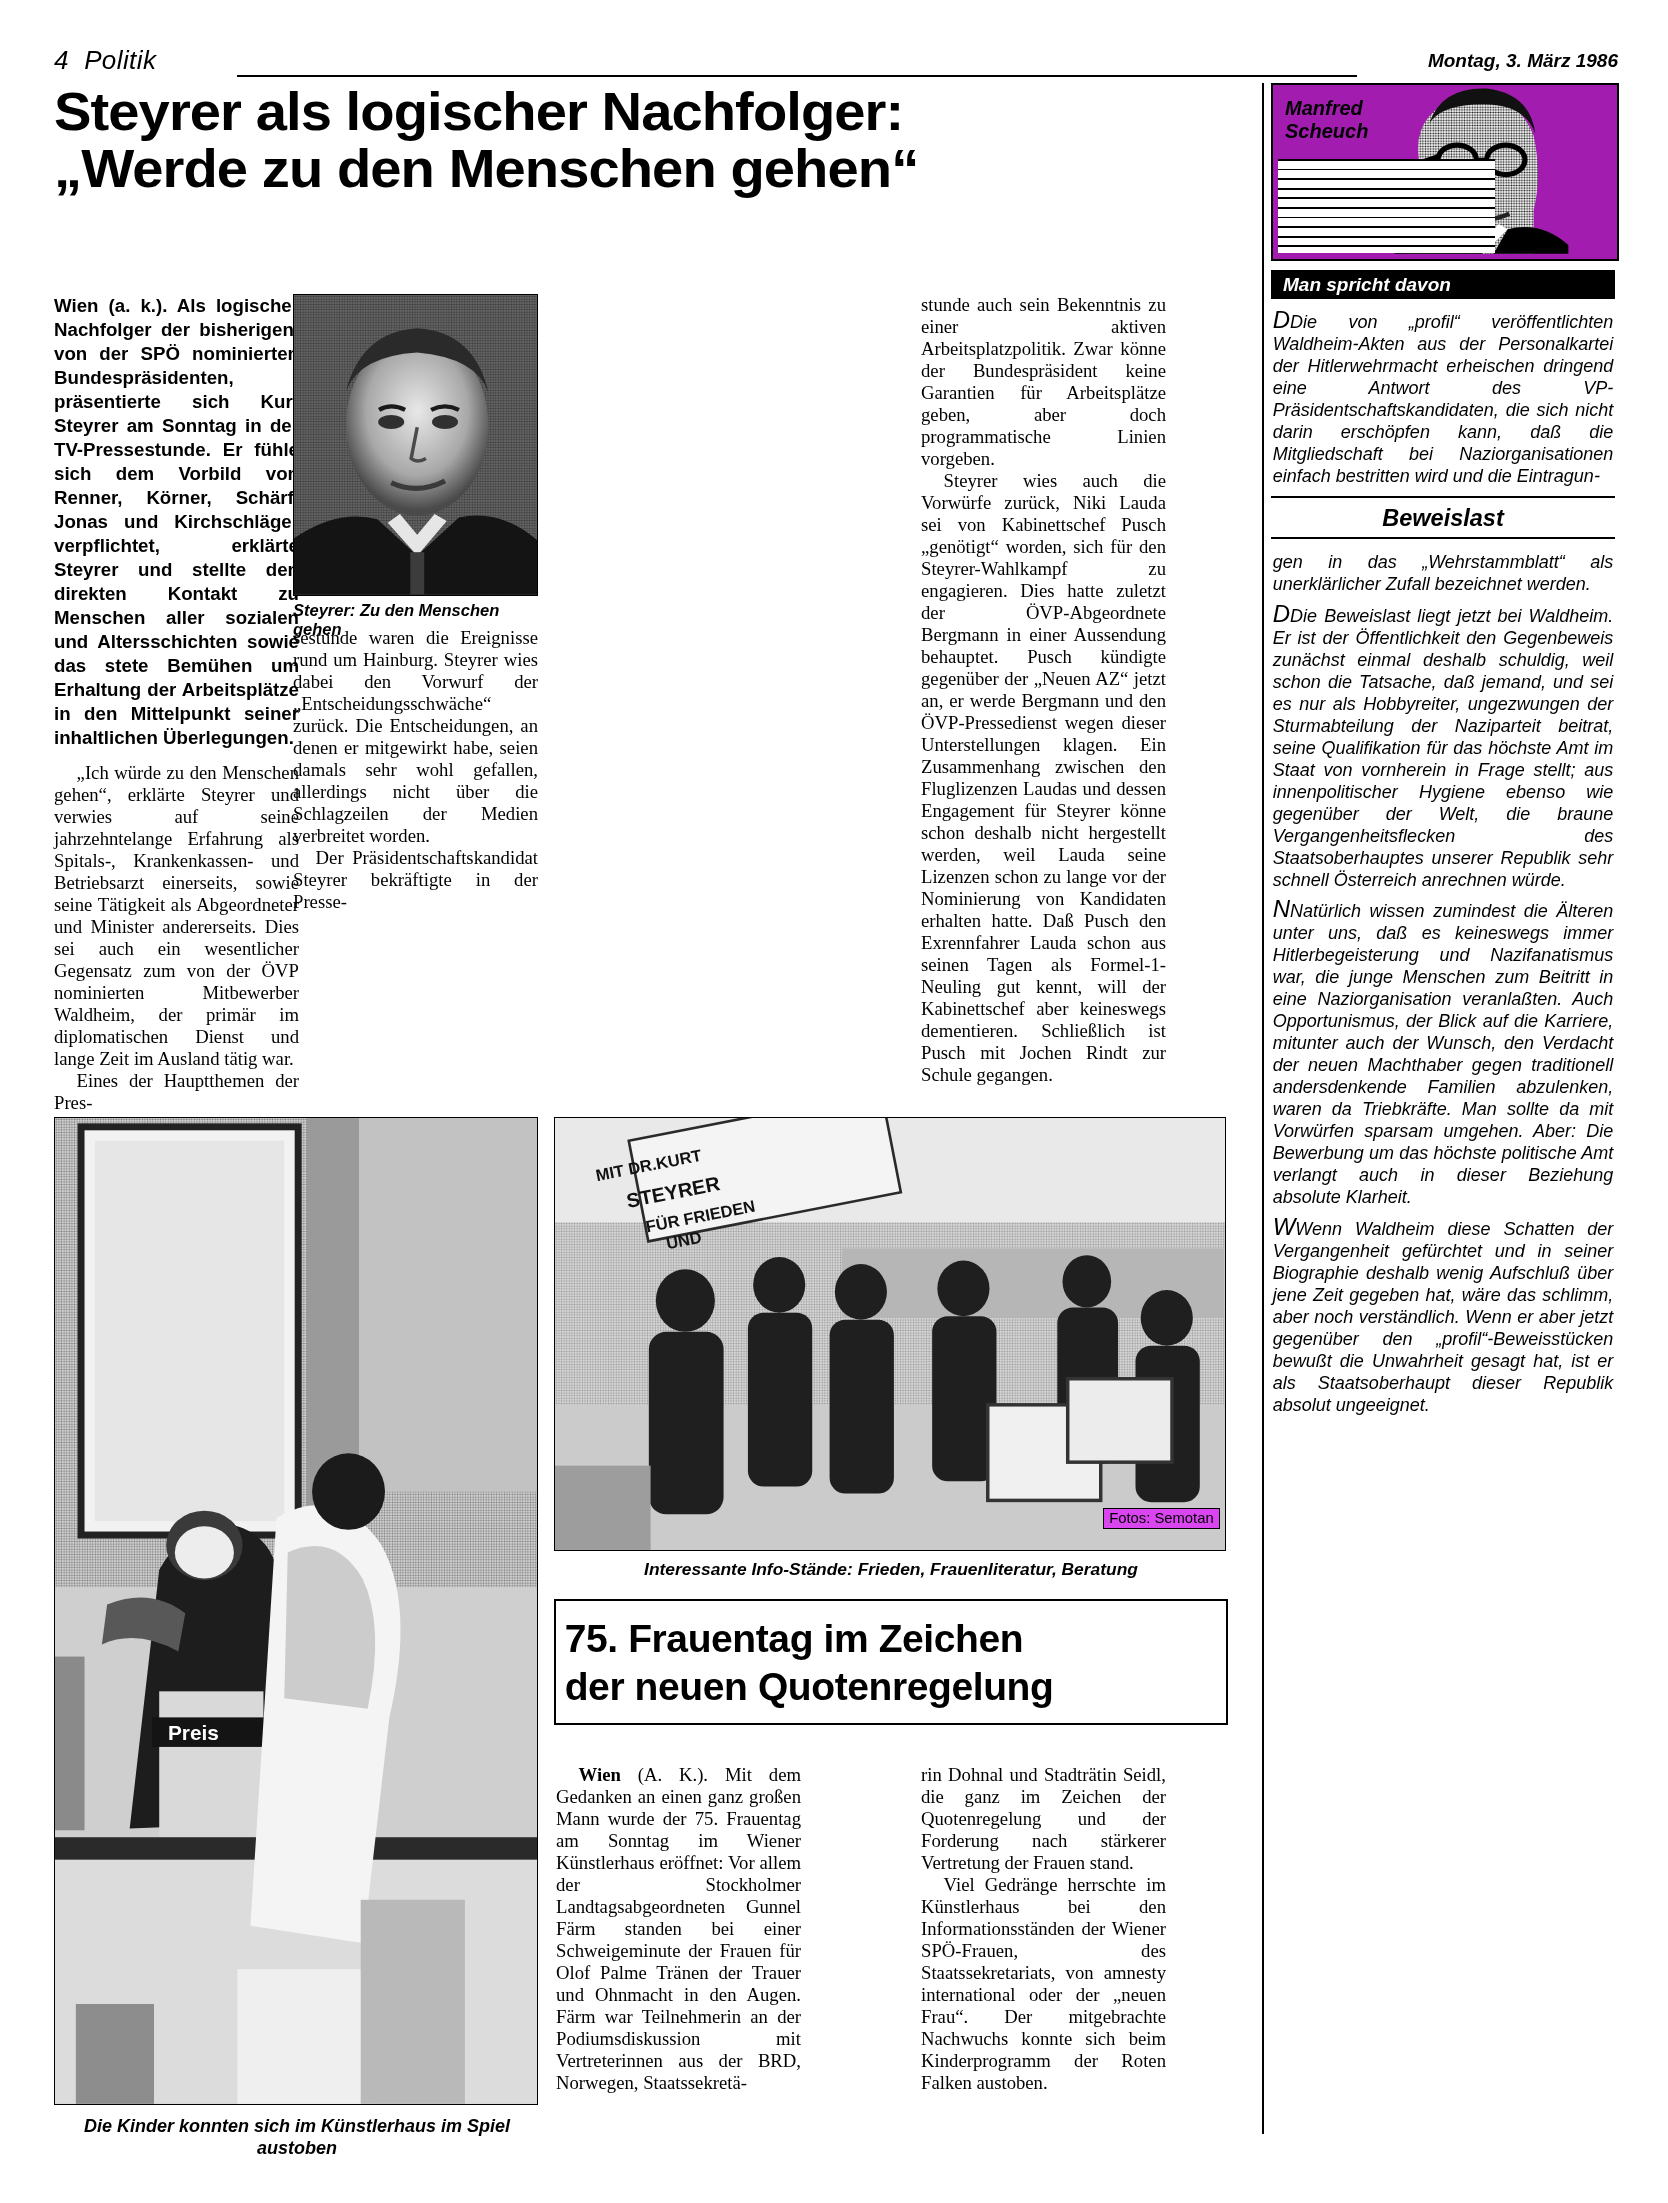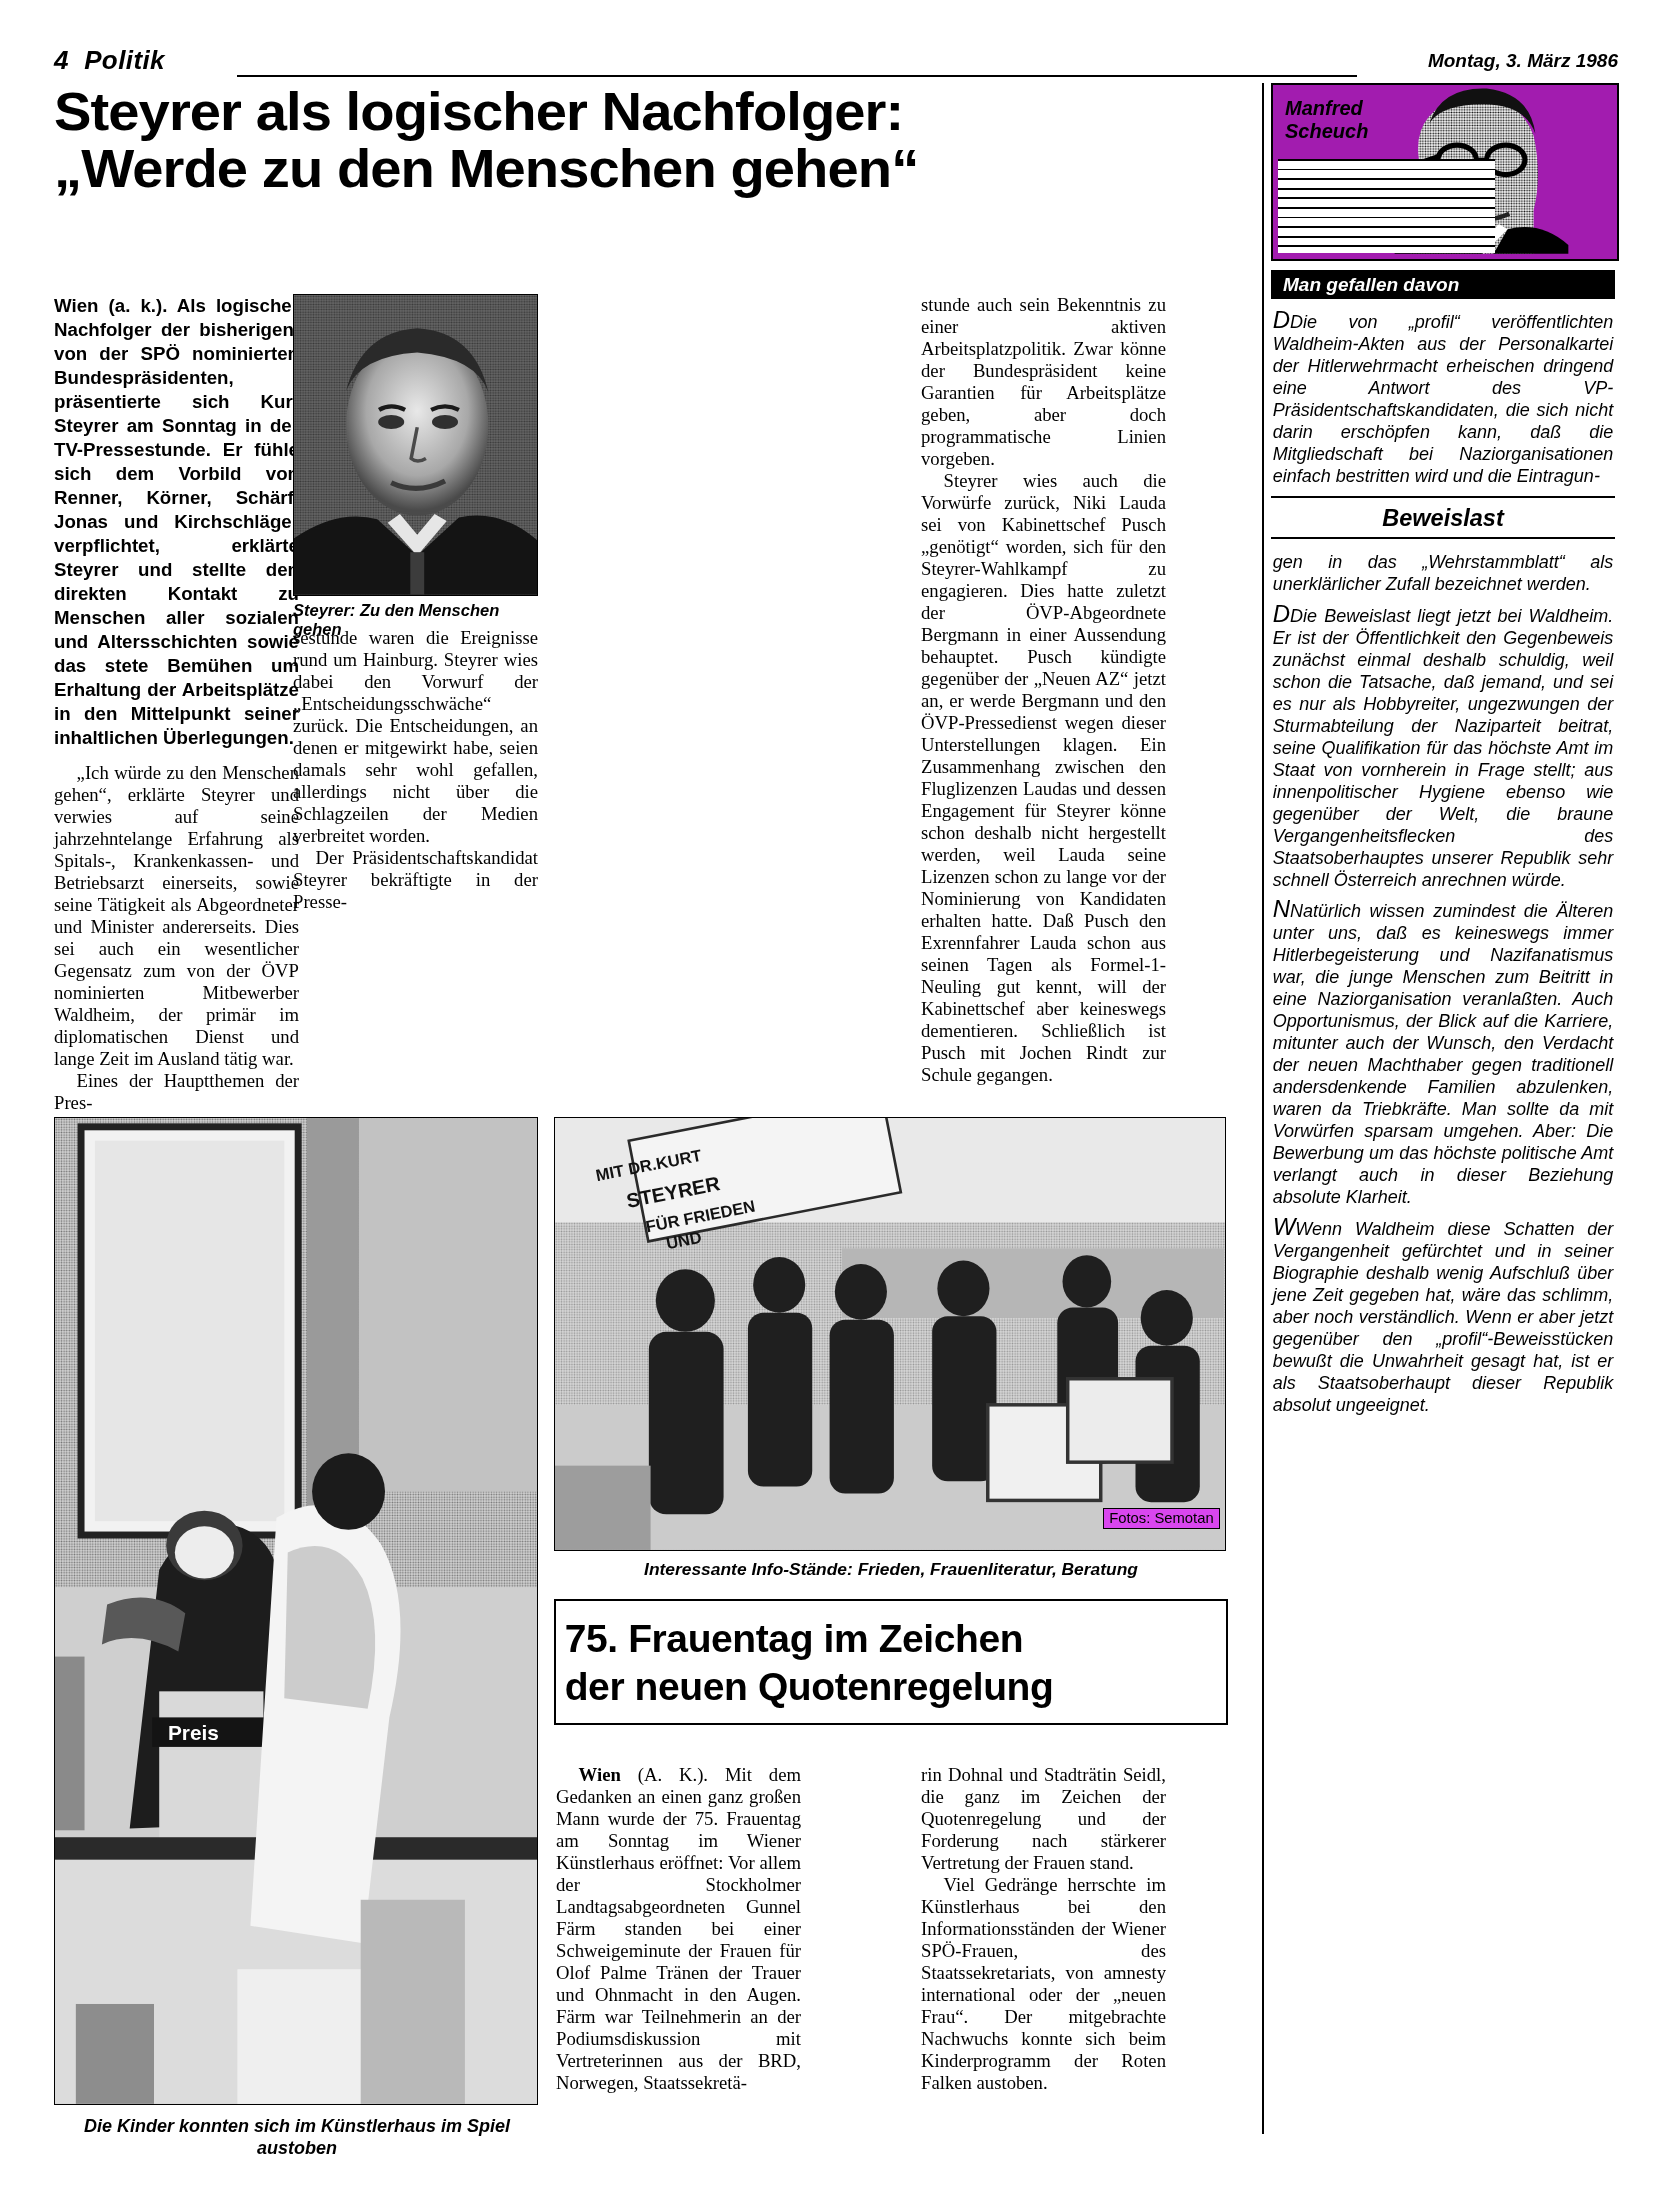--- a/index.html
+++ b/index.html
@@ -6,21 +6,21 @@
   body{
     width:1669px;height:2204px;background:#ffffff;
     font-family:"Liberation Serif",serif;color:#000;
     -webkit-font-smoothing:none;
   }
   .page{position:relative;width:1669px;height:2204px;overflow:hidden;}
 
   
   .masthead{position:absolute;left:54px;top:45px;width:1564px;height:35px;}
   .mast-left{position:absolute;left:0;top:0;font-family:"Liberation Sans",sans-serif;
-    font-weight:bold;font-style:italic;font-size:26px;letter-spacing:0.4px;}
+    font-weight:normal;font-style:italic;font-size:26px;letter-spacing:0.4px;}
   .mast-right{position:absolute;right:0;top:5.2px;font-family:"Liberation Sans",sans-serif;
     font-weight:bold;font-style:italic;font-size:19px;}
   .mast-rule{position:absolute;left:0;top:29.5px;width:1564px;height:0;
     border-top:2.6px solid #000;}
   .mast-left-cover{position:absolute;left:0;top:24px;width:183px;height:12px;background:#fff;}
   .mast-right-cover{position:absolute;right:0;top:22.6px;width:261px;height:14px;background:#fff;}
 
   
   .hl-main{position:absolute;left:54px;top:83px;width:1165px;}
   .hl-main div{
@@ -204,21 +204,21 @@
           <path d="M40 88 L16 96" stroke="#000" stroke-width="5"></path>
           <path d="M92 104 L86 134 Q94 140 104 134" stroke="#333" stroke-width="4" fill="none"></path>
           <path d="M70 156 Q96 166 122 154" stroke="#222" stroke-width="5" fill="none"></path>
           <path d="M-10 186 Q28 162 64 172 L92 200 L-10 200Z" fill="#000"></path>
           <path d="M120 172 Q158 162 190 190 L190 200 L104 200Z" fill="#000"></path>
           <path d="M64 172 L92 200 L120 172 L110 166 L92 186 L74 166Z" fill="#fff"></path>
         </g>
       </svg>
     </div>
 
-    <div class="sb-head">Man gefallen davon</div>
+    <div class="sb-head">Man spricht davon</div>
 
     <div class="sb-body">
       <p><span class="dropcap">D</span><span>Die von „profil“ veröffentlichten Waldheim-Akten aus der Personalkartei der Hitlerwehrmacht erheischen dringend eine Antwort des VP-Präsidentschaftskandidaten, die sich nicht darin erschöpfen kann, daß die Mitgliedschaft bei Naziorganisationen einfach bestritten wird und die Eintragun-</span></p>
     </div>
 
     <div class="sb-sep"></div>
     <div class="sb-sec">Beweislast</div>
     <div class="sb-sec-rule"></div>
 
     <div class="sb-body">

